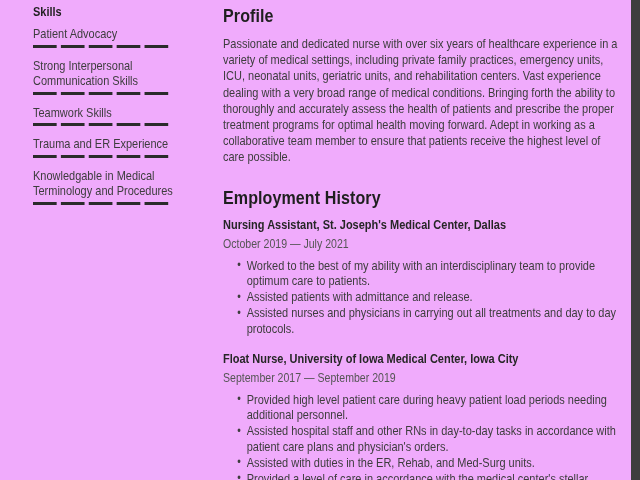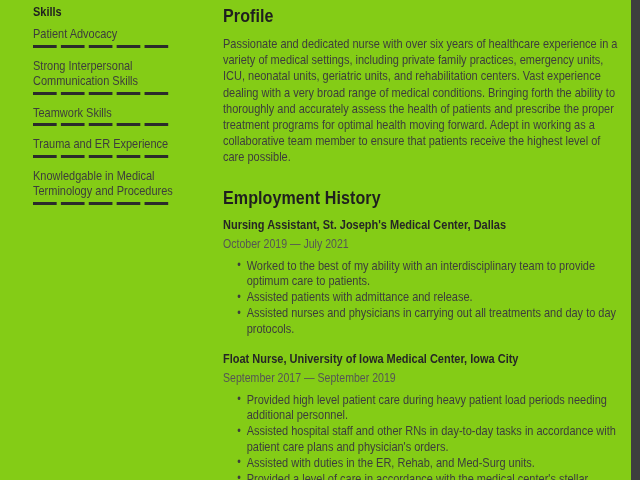--- a/index.html
+++ b/index.html
@@ -4,21 +4,21 @@
 <style>
   html, body { margin: 0; padding: 0; }
   body {
     width: 640px; height: 480px;
     background: #ffffff;
     overflow: hidden;
     position: relative;
     font-family: "Liberation Sans", "DejaVu Sans", sans-serif;
     color: #3d3d3d;
   }
-  .page { position: absolute; inset: 0; background: #84cc16; }
+  .page { position: absolute; inset: 0; background: #f0abfc; }
 
   
   .sidebar {
     position: absolute; left: 33px; top: 5px; width: 166px;
     transform: scaleX(0.845); transform-origin: 0 0;
   }
   .sidebar-heading {
     font-size: 13px; font-weight: bold; color: #1f1f1f;
     line-height: 14px; margin: 0 0 7px 0;
   }

